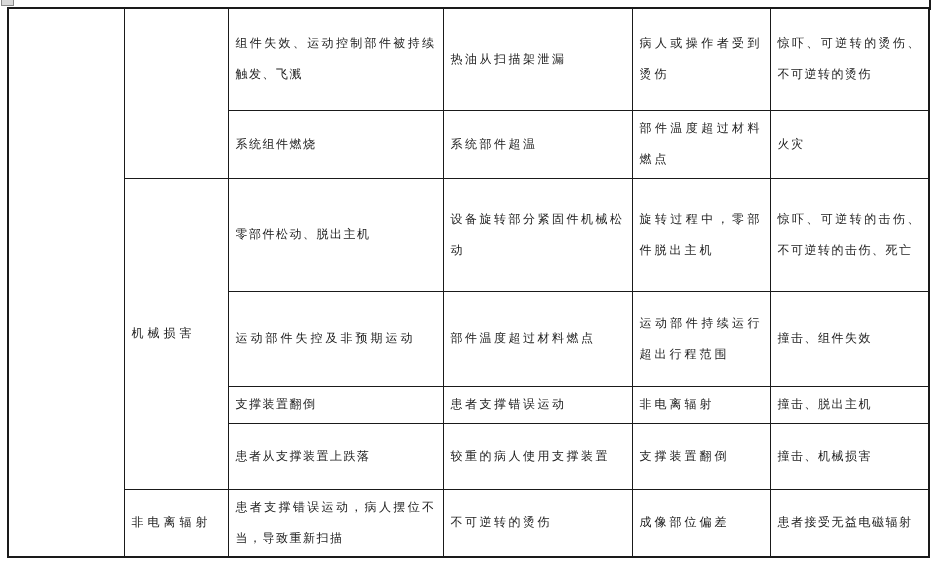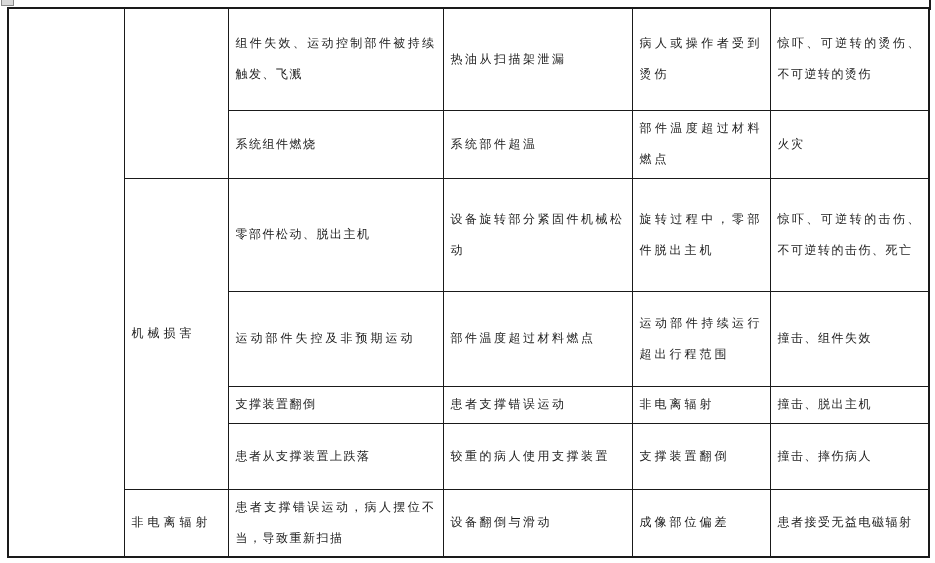--- a/index.html
+++ b/index.html
@@ -118,24 +118,24 @@
       <tr class="r5">
         <td class="c3">支撑装置翻倒</td>
         <td class="c4">患者支撑错误运动</td>
         <td class="c5">非电离辐射</td>
         <td class="c6">撞击、脱出主机</td>
       </tr>
       <tr class="r6">
         <td class="c3">患者从支撑装置上跌落</td>
         <td class="c4">较重的病人使用支撑装置</td>
         <td class="c5">支撑装置翻倒</td>
-        <td class="c6">撞击、摔伤病人</td>
+        <td class="c6">撞击、机械损害</td>
       </tr>
       <tr class="r7">
         <td class="cat">非电离辐射</td>
         <td class="c3">患者支撑错误运动，病人摆位不当，导致重新扫描</td>
-        <td class="c4">设备翻倒与滑动</td>
+        <td class="c4">不可逆转的烫伤</td>
         <td class="c5">成像部位偏差</td>
         <td class="c6">患者接受无益电磁辐射</td>
       </tr>
     </tbody>
   </table>
 </div>
 
 </body></html>

